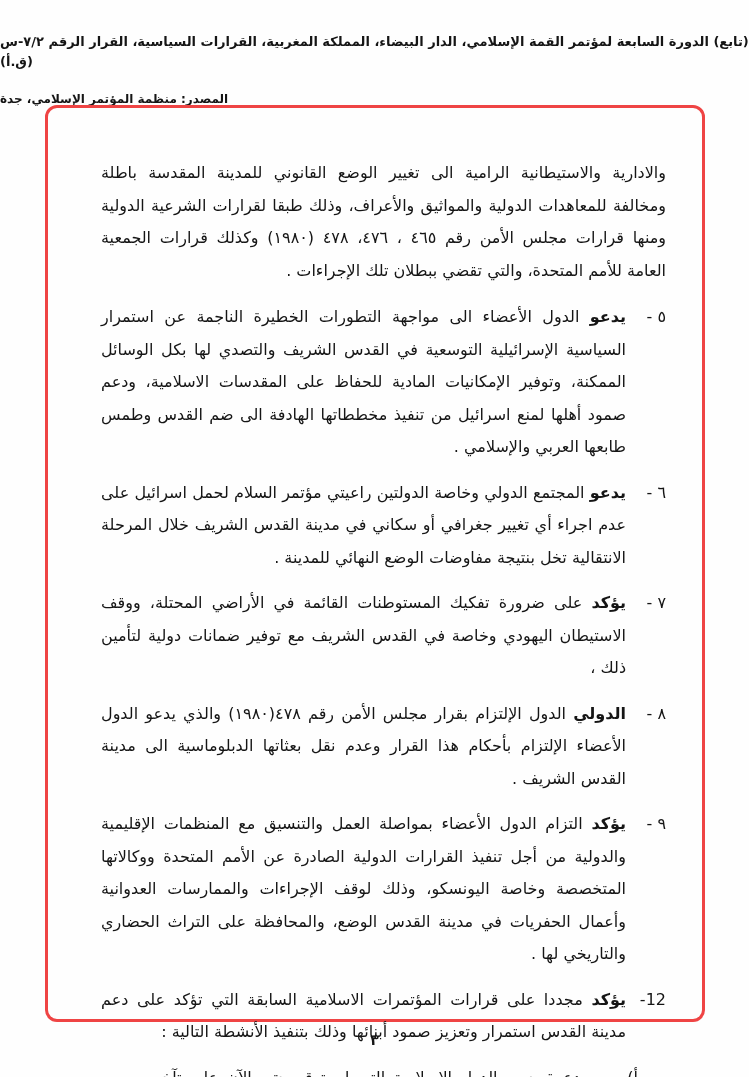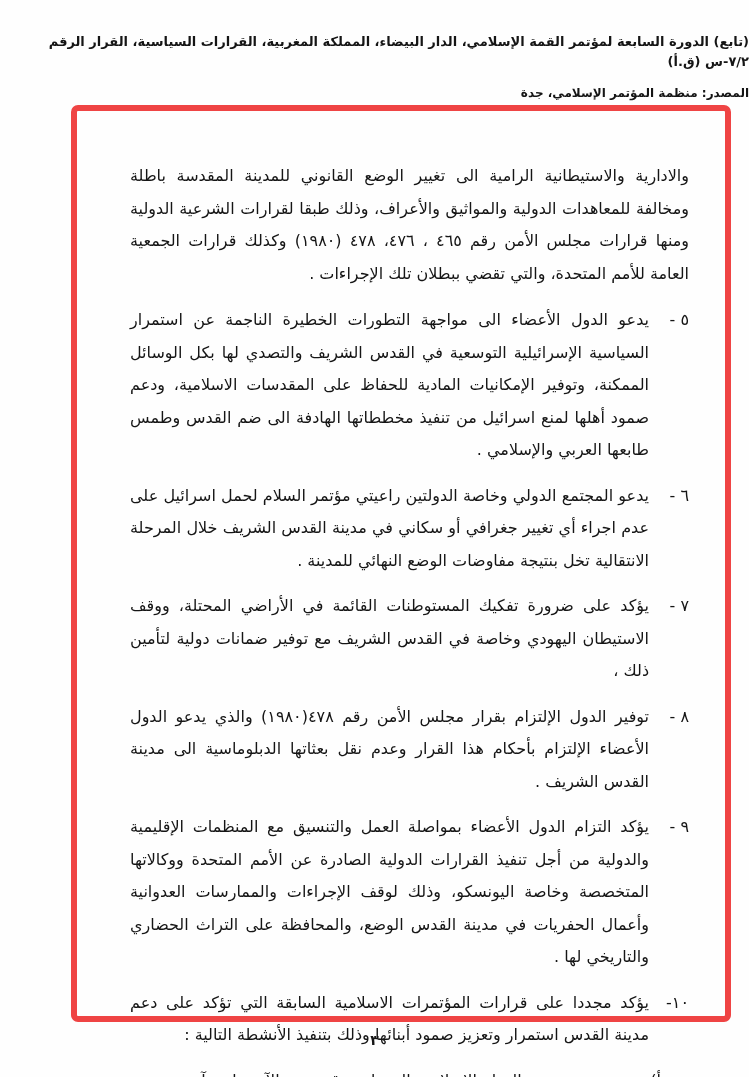--- a/index.html
+++ b/index.html
@@ -13,45 +13,43 @@
     font-family: "DejaVu Sans", sans-serif;
     color: #151515;
     overflow: hidden;
   }
   .doc-header {
     position: absolute;
     top: 32px;
     left: 0;
     width: 100%;
     direction: rtl;
-    text-align: right;
-    padding-left: 42px;
+    text-align: left;
   }
   .doc-header .title-line {
     font-size: 13px;
     font-weight: bold;
     letter-spacing: 0;
     line-height: 20px;
   }
   .doc-header .source-line {
-    margin-top: 13px;
+    margin-top: 19px;
     font-size: 12px;
     font-weight: bold;
     line-height: 16px;
   }
   .content-frame {
     position: absolute;
     left: 45px;
     top: 105px;
     width: 660px;
     height: 917px;
-    border: 6px solid #ef4444;
-    border-radius: 7px;
+    border: 3px solid #ef4444;
+    border-radius: 12px;
     background: transparent;
-    margin-left: 26px;
   }
   .doc-body {
     direction: rtl;
     padding: 49px 36px 18px 53px;
     font-size: 16px;
     line-height: 32.5px;
     text-align: justify;
   }
   .intro-paragraph {
     margin-bottom: 14px;
@@ -61,21 +59,21 @@
     margin-top: 13px;
   }
   .item-num {
     flex: 0 0 40px;
     white-space: nowrap;
   }
   .item-text {
     flex: 1;
     text-align: justify;
   }
-  .item-text b { font-weight: normal; }
+  .item-text b { font-weight: bold; }
   .sub-item {
     display: flex;
     margin-top: 13px;
     padding-right: 28px;
   }
   .sub-num {
     flex: 0 0 58px;
   }
   .sub-text {
     flex: 1;
@@ -127,35 +125,35 @@
         <div class="item-num">٧ -</div>
         <div class="item-text">
           <b>يؤكد</b>
           <span>على ضرورة تفكيك المستوطنات القائمة في الأراضي المحتلة، ووقف الاستيطان اليهودي وخاصة في القدس الشريف مع توفير ضمانات دولية لتأمين ذلك ،</span>
         </div>
       </div>
 
       <div class="list-item">
         <div class="item-num">٨ -</div>
         <div class="item-text">
-          <b>توفير</b>
+          <b>الدولي</b>
           <span>الدول الإلتزام بقرار مجلس الأمن رقم ٤٧٨(١٩٨٠) والذي يدعو الدول الأعضاء الإلتزام بأحكام هذا القرار وعدم نقل بعثاتها الدبلوماسية الى مدينة القدس الشريف .</span>
         </div>
       </div>
 
       <div class="list-item">
         <div class="item-num">٩ -</div>
         <div class="item-text">
           <b>يؤكد</b>
           <span>التزام الدول الأعضاء بمواصلة العمل والتنسيق مع المنظمات الإقليمية والدولية من أجل تنفيذ القرارات الدولية الصادرة عن الأمم المتحدة ووكالاتها المتخصصة وخاصة اليونسكو، وذلك لوقف الإجراءات والممارسات العدوانية وأعمال الحفريات في مدينة القدس الوضع، والمحافظة على التراث الحضاري والتاريخي لها .</span>
         </div>
       </div>
 
       <div class="list-item">
-        <div class="item-num">١٠-</div>
+        <div class="item-num">12-</div>
         <div class="item-text">
           <b>يؤكد</b>
           <span>مجددا على قرارات المؤتمرات الاسلامية السابقة التي تؤكد على دعم مدينة القدس استمرار وتعزيز صمود أبنائها وذلك بتنفيذ الأنشطة التالية :</span>
         </div>
       </div>
 
       <div class="sub-item">
         <div class="sub-num">أ)</div>
         <div class="sub-text">دعوة جميع الدول الاسلامية التي لم توقع حتى الآن على تآخي عواصمها مع مدينة القدس الشريف عاصمة دولة فلسطين، الى سرعة إنهاء اجراءات</div>
       </div>

